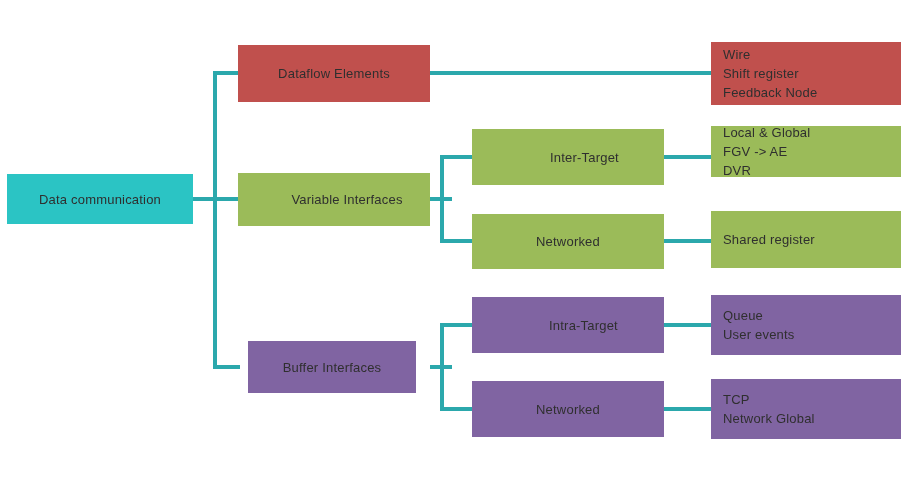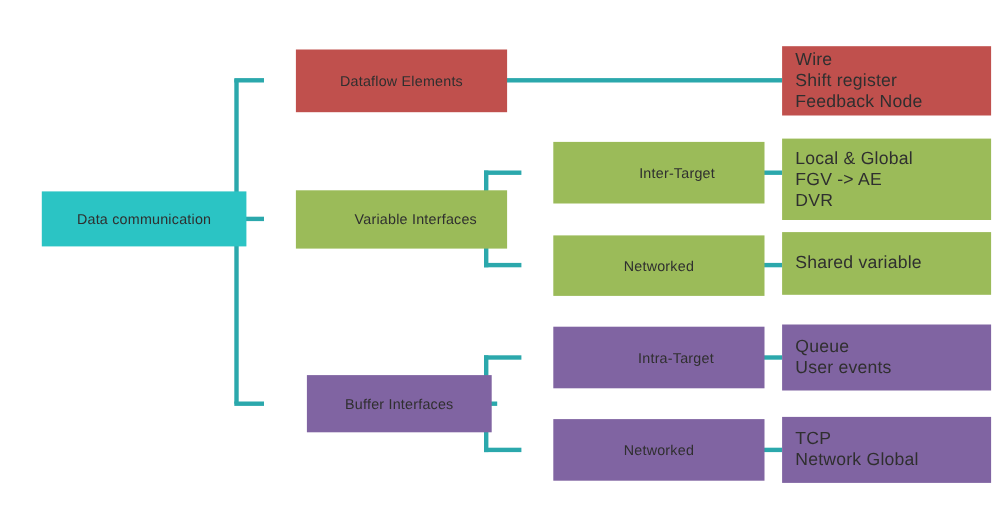--- a/index.html
+++ b/index.html
@@ -34,34 +34,33 @@
     display: flex;
     align-items: center;
     color: #2f2f2f;
     font-size: 13px;
     letter-spacing: 0.2px;
     line-height: 1.0;
   }
   .node.center {
     justify-content: center;
     text-align: center;
-    margin-left: 31px;
   }
   .node.leaf {
     justify-content: flex-start;
     align-items: center;
     padding-left: 12px;
   }
   .node-label {
     white-space: pre;
     display: block;
   }
   .leaf .node-label {
     line-height: 19px;
-    font-size: 16px;
+    font-size: 13px;
   }
   .c-teal   { background: #2bc4c4; }
   .c-red    { background: #c0504d; }
   .c-green  { background: #9bbb59; }
   .c-purple { background: #8064a2; }
 </style>
 </head>
 <body>
 
 <div id="canvas">
@@ -124,28 +123,28 @@
   <div class="node center c-purple" style="left:472px; top:381px; width:192px; height:56px;">
     <span class="node-label">Networked</span>
   </div>
 
   <div class="node leaf c-red" style="left:711px; top:42px; width:190px; height:63px;">
     <span class="node-label">Wire
 Shift register
 Feedback Node</span>
   </div>
 
-  <div class="node leaf c-green" style="left:711px; top:126px; width:190px; height:74px;">
+  <div class="node leaf c-green" style="left:711px; top:126px; width:190px; height:51px;">
     <span class="node-label">Local &amp; Global
 FGV -&gt; AE
 DVR</span>
   </div>
 
   <div class="node leaf c-green" style="left:711px; top:211px; width:190px; height:57px;">
-    <span class="node-label">Shared variable</span>
+    <span class="node-label">Shared register</span>
   </div>
 
   <div class="node leaf c-purple" style="left:711px; top:295px; width:190px; height:60px;">
     <span class="node-label">Queue
 User events</span>
   </div>
 
   <div class="node leaf c-purple" style="left:711px; top:379px; width:190px; height:60px;">
     <span class="node-label">TCP
 Network Global</span>

